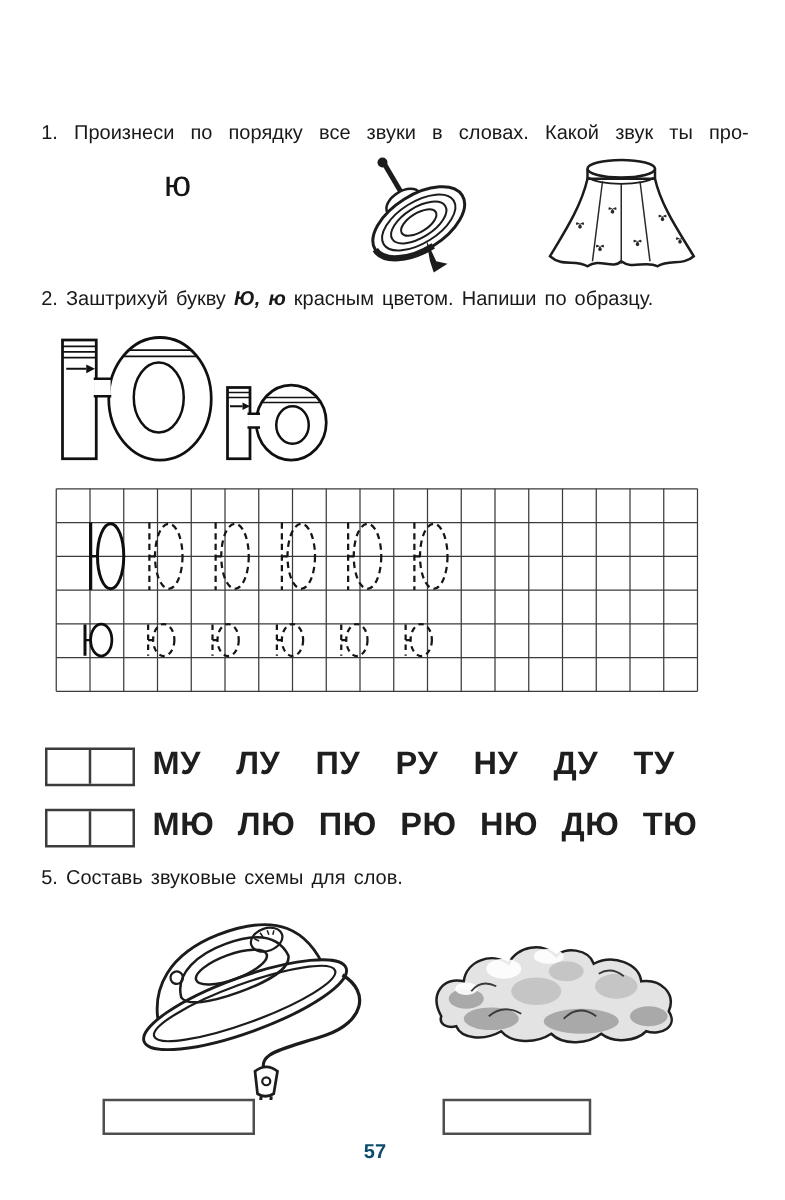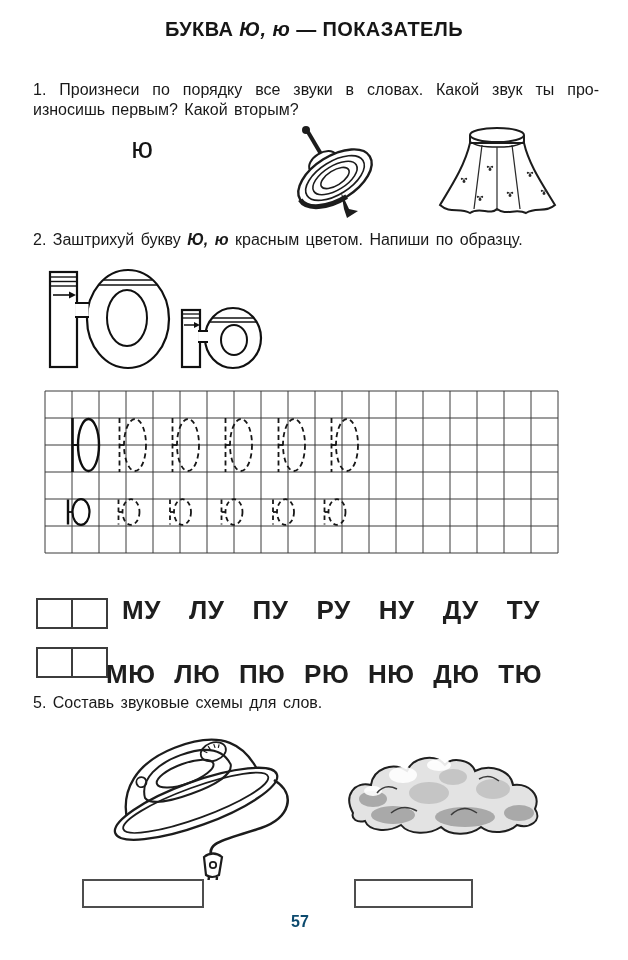--- a/index.html
+++ b/index.html
@@ -6,40 +6,40 @@
   .page{
     position:relative;width:628px;height:960px;background:#ffffff;overflow:hidden;
     font-family:"Liberation Sans",sans-serif;color:#1b1b1b;
   }
   .abs{position:absolute;}
   
   .title{top:16px;left:0;width:628px;text-align:center;font-weight:bold;
          font-size:20px;line-height:26px;letter-spacing:.4px;color:#161616;}
   .title .it{font-style:italic;}
   .task-text{font-size:16px;line-height:20px;color:#191919;word-spacing:2px;width:566px;}
-  .justify-last{text-align:justify;text-align-last:justify;}
+  .justify-last{text-align:justify;text-align-last:justify;margin-top:17px;}
   .task1{left:33px;top:80px;}
   .task2{left:33px;top:230px;}
   .task3{left:33px;top:565px;}
   .task4{left:33px;top:693px;}
   .task-text .it{font-style:italic;}
   
   .sound-block{left:94px;top:132px;width:96px;text-align:center;}
   .sound-trans{font-size:33px;line-height:40px;color:#141414;}
   .sound-letter{font-size:29px;line-height:32px;color:#141414;}
   
   .sound-box{width:68px;height:27px;border:2px solid #3c3c3c;display:flex;}
   .sound-box .cell{flex:1;}
   .sound-box .cell:first-child{border-right:2px solid #3c3c3c;}
   .box1{left:36px;top:598px;}
   .box2{left:36px;top:647px;}
   .syl-row{display:flex;justify-content:space-between;align-items:center;
            font-size:26px;font-weight:bold;letter-spacing:.5px;color:#1e1e1e;text-align:right;}
   .syl1{left:122px;top:592px;width:418px;height:36px;}
-  .syl2{left:106px;top:641px;width:436px;height:36px;margin-top:15px;}
+  .syl2{left:122px;top:641px;width:436px;height:36px;}
   
   .watermark{
     left:66px;top:451px;width:540px;
     font-family:"DejaVu Sans",sans-serif;font-weight:bold;font-size:43px;
     letter-spacing:1px;color:#e7e7e7;-webkit-text-stroke:1px #c7c7c7;
     text-shadow:2px 3px 2px rgba(160,160,160,.45);
     white-space:nowrap;user-select:none;
   }
   
   .ans-box{border:2px solid #4e4e4e;background:#fff;}
@@ -49,26 +49,24 @@
   .page-num{left:0;top:913px;width:600px;text-align:center;
             font-size:16px;font-weight:bold;color:#0c4a6e;}
   svg{display:block;}
 </style>
 </head>
 <body>
 
 <div class="page">
 
   <div class="abs title">
-    <div><span>БУКВА</span>&nbsp;<span class="it">Ю, ю</span>&nbsp;<span>— ПОКАЗАТЕЛЬ</span></div>
   </div>
 
   <div class="abs task-text task1">
     <div class="justify-last">1. Произнеси по порядку все звуки в словах. Какой звук ты про-</div>
-    <div>износишь первым? Какой вторым?</div>
   </div>
 
   <div class="abs sound-block">
     <div class="sound-letter">ю</div>
   </div>
 
   <svg class="abs" style="left:281px;top:120px;" width="106" height="106" viewBox="0 0 106 106">
     <g stroke="#1c1c1c" fill="none" stroke-width="2">
       <line x1="27" y1="12" x2="40" y2="34" stroke-width="4"></line>
       <circle cx="25" cy="10" r="4" fill="#1c1c1c" stroke="none"></circle>

